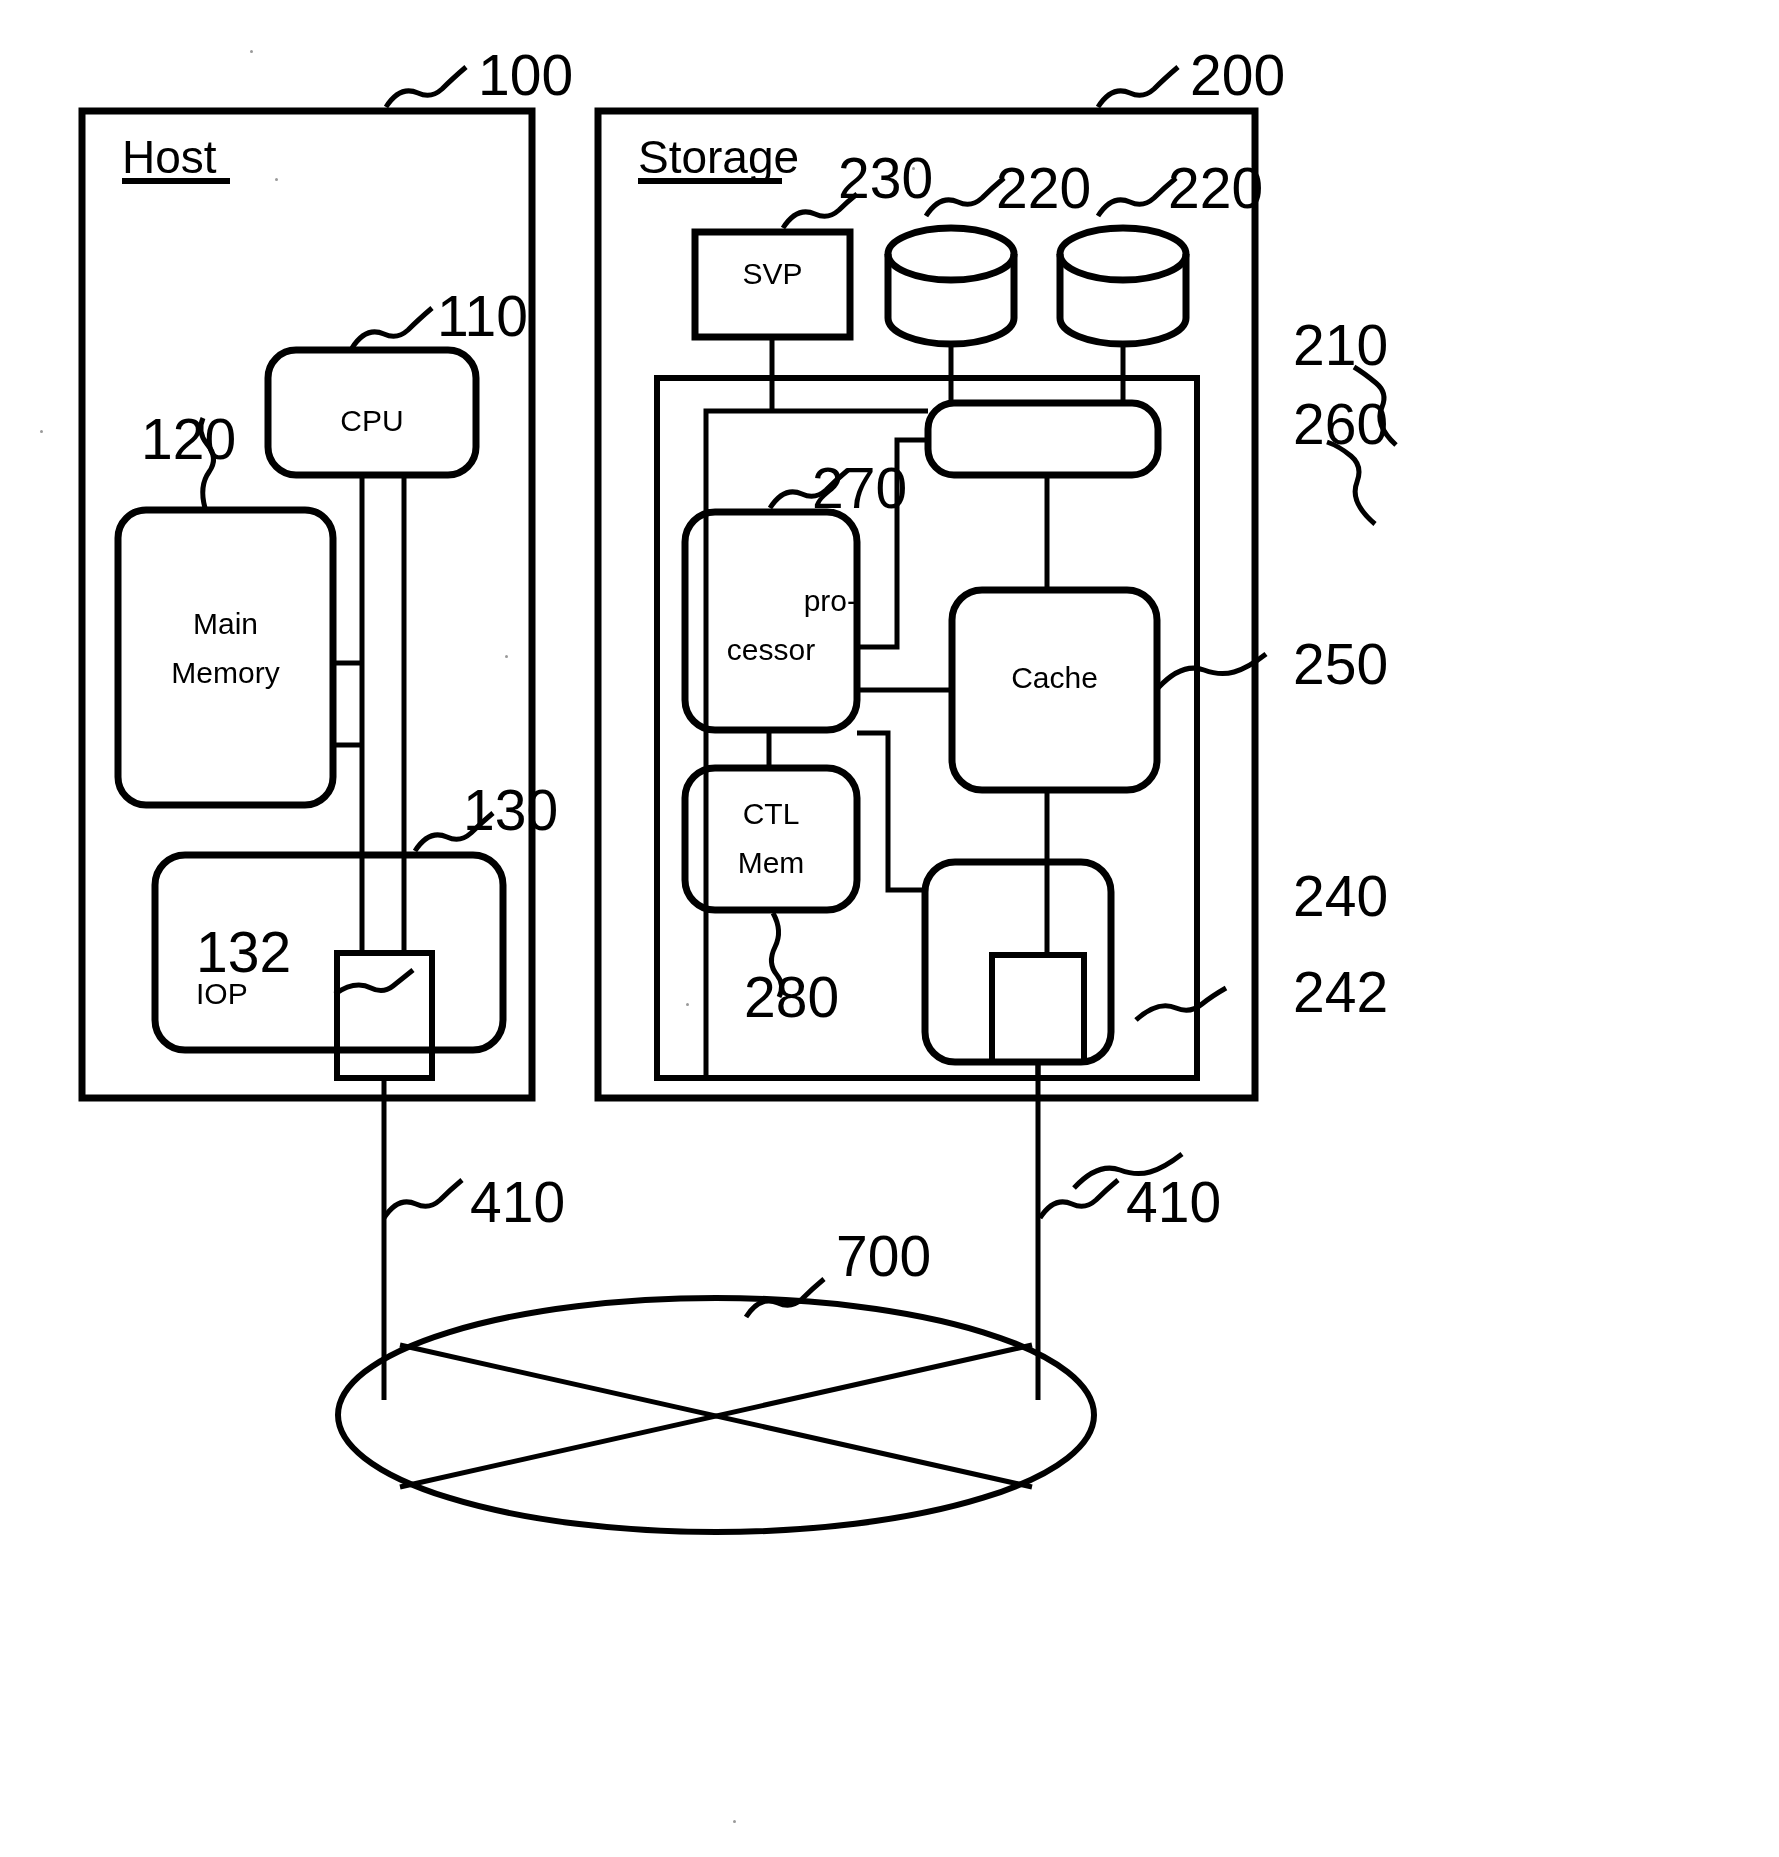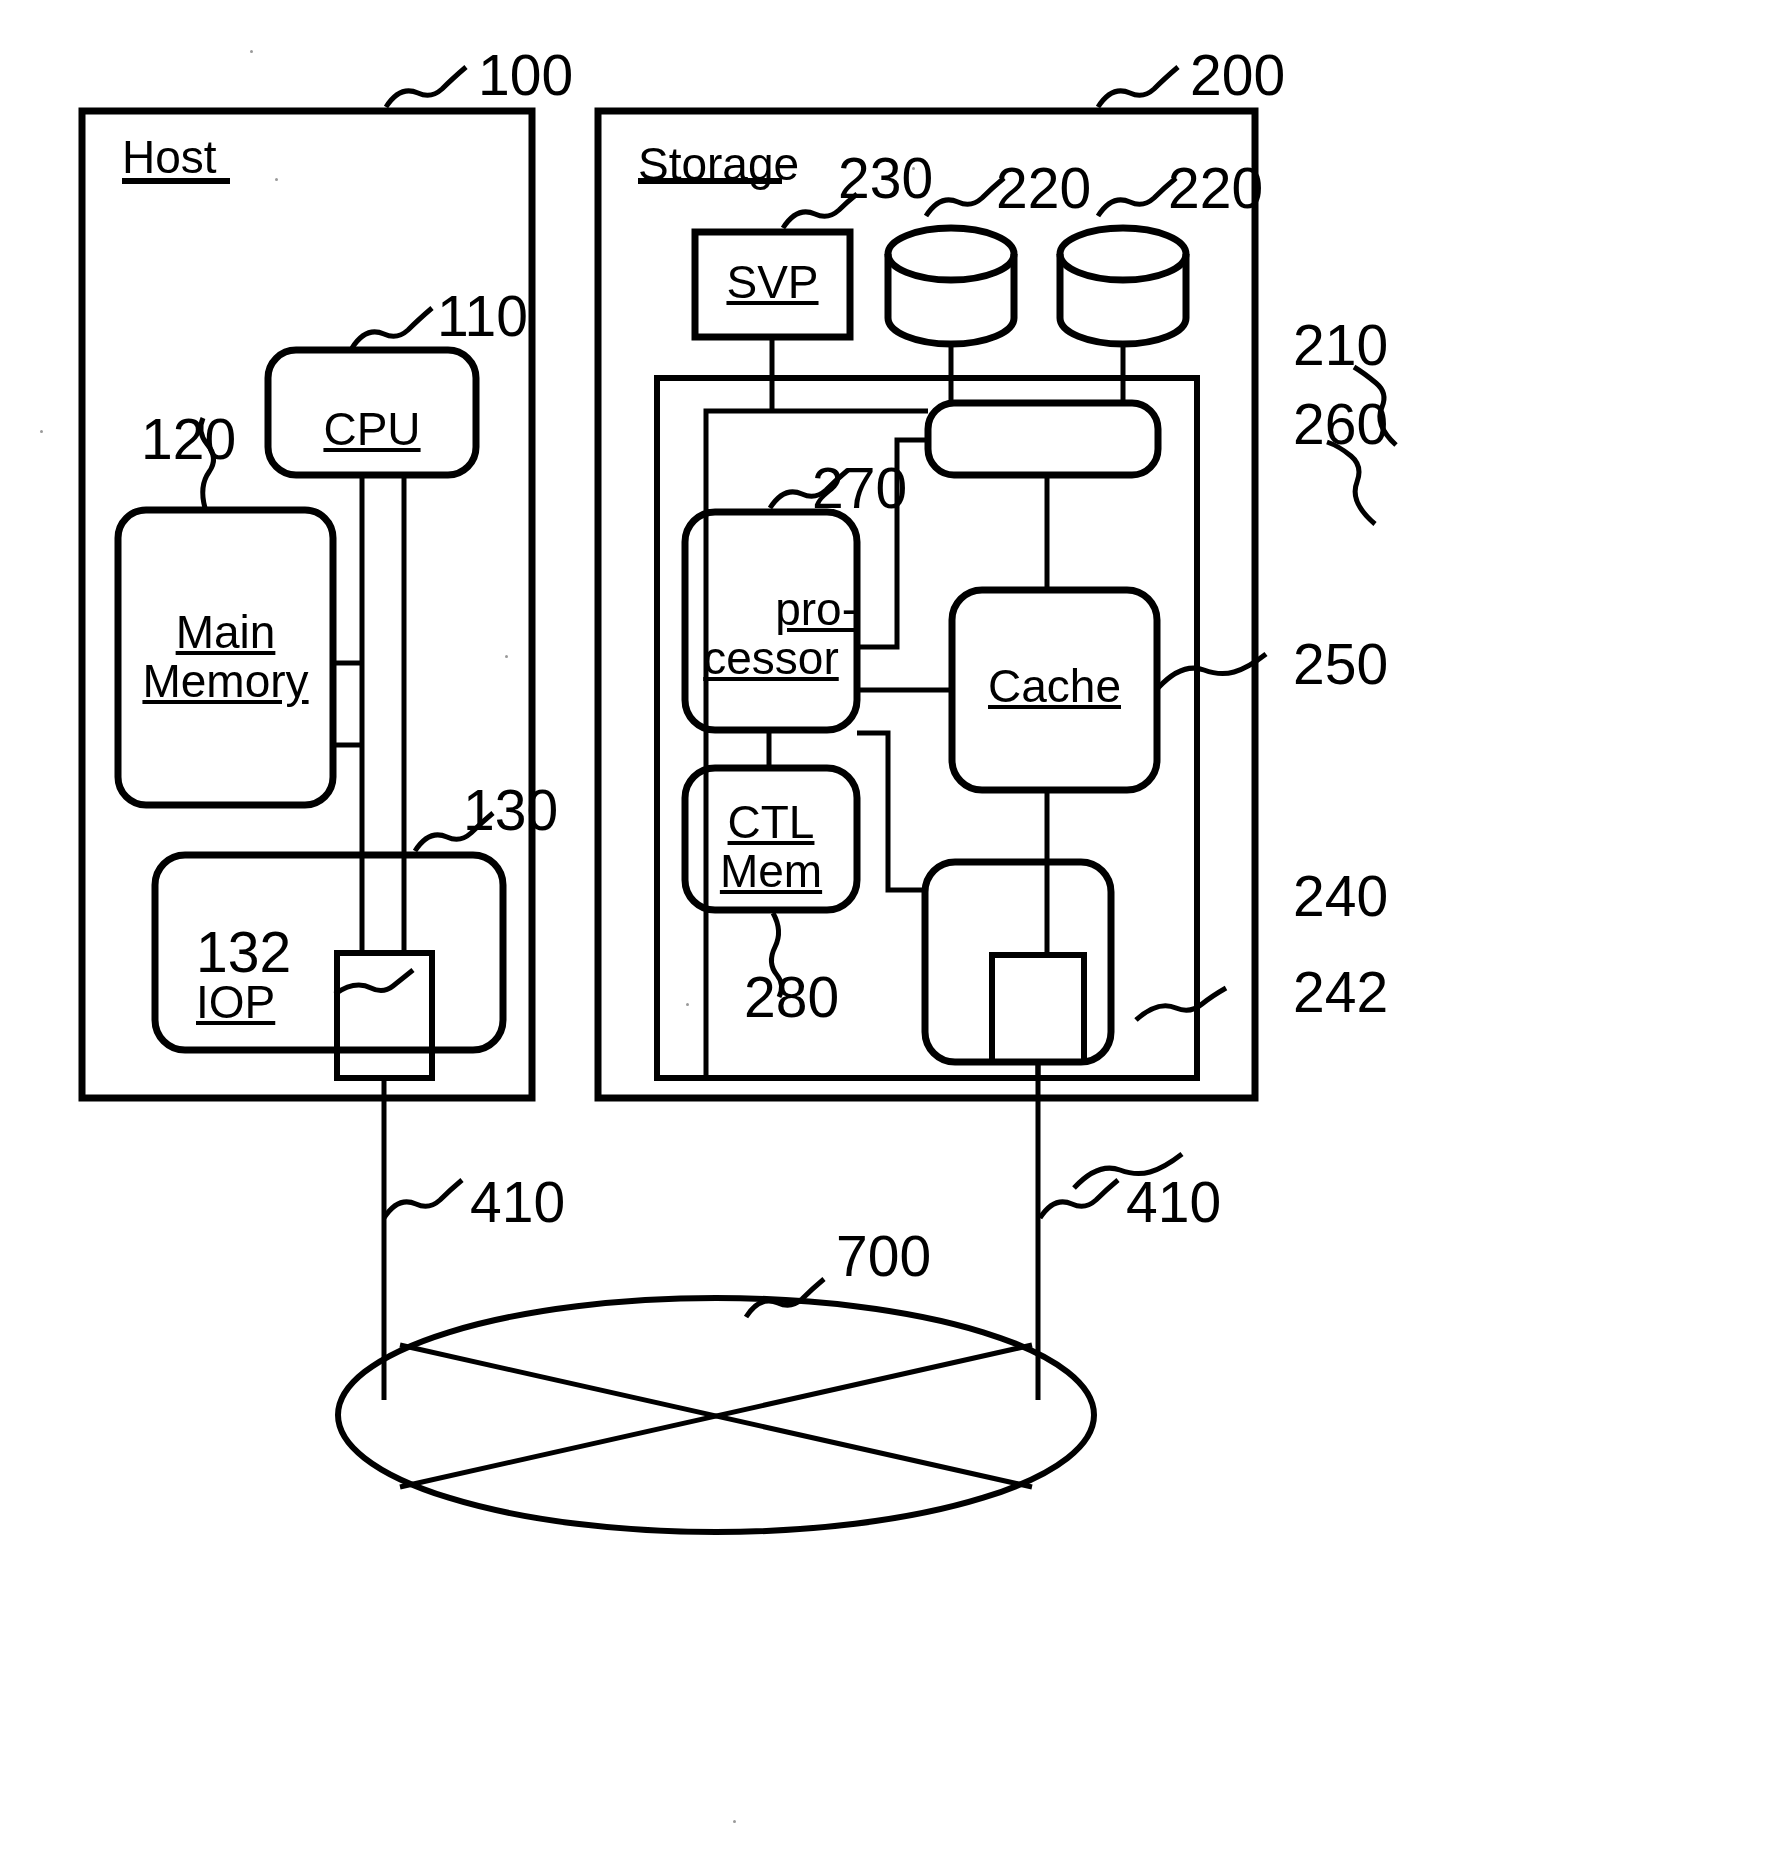--- a/index.html
+++ b/index.html
@@ -35,23 +35,22 @@
     color: #000000;
     white-space: pre;
     line-height: 1.06;
     user-select: none;
   }
   .ref-num {
     font-size: 57px;
     letter-spacing: 0px;
   }
   .block-text {
-    font-size: 46px;
+    font-size: 30px;
     text-align: center;
-    text-decoration: underline;
   }
   .section-title {
     font-size: 46px;
   }
   .small-speck {
     position: absolute;
     width: 3px;
     height: 3px;
     background: #9a9a9a;
     border-radius: 50%;
@@ -174,21 +173,21 @@
       <path d="M746,1317 q14,-22 32,-14 q13,6 24,-4 q10,-10 22,-20" stroke-width="5" fill="none"></path>
 
       <path d="M384,1218 q14,-22 32,-14 q13,6 24,-4 q10,-10 22,-20" stroke-width="5" fill="none"></path>
 
       <path d="M1040,1218 q14,-22 32,-14 q13,6 24,-4 q10,-10 22,-20" stroke-width="5" fill="none"></path>
 
     </g>
   </svg>
 
   <div class="lbl section-title" style="left:122px; top:133px;">Host</div>
-  <div class="lbl section-title" style="left:638px; top:140px;">Storage</div>
+  <div class="lbl section-title" style="left:638px; top:133px;">Storage</div>
 
   <div class="lbl block-text" style="left:268px; top:405px; width:208px;">CPU</div>
   <div class="lbl block-text" style="left:118px; top:608px; width:215px;">Main</div>
   <div class="lbl block-text" style="left:118px; top:657px; width:215px;">Memory</div>
   <div class="lbl block-text" style="left:196px; top:978px; width:120px; text-align:left;">IOP</div>
 
   <div class="lbl block-text" style="left:695px; top:258px; width:155px;">SVP</div>
   <div class="lbl block-text" style="left:685px; top:585px; width:172px;text-align:right;">pro-</div>
   <div class="lbl block-text" style="left:685px; top:634px; width:172px;">cessor</div>
   <div class="lbl block-text" style="left:685px; top:798px; width:172px;">CTL</div>

